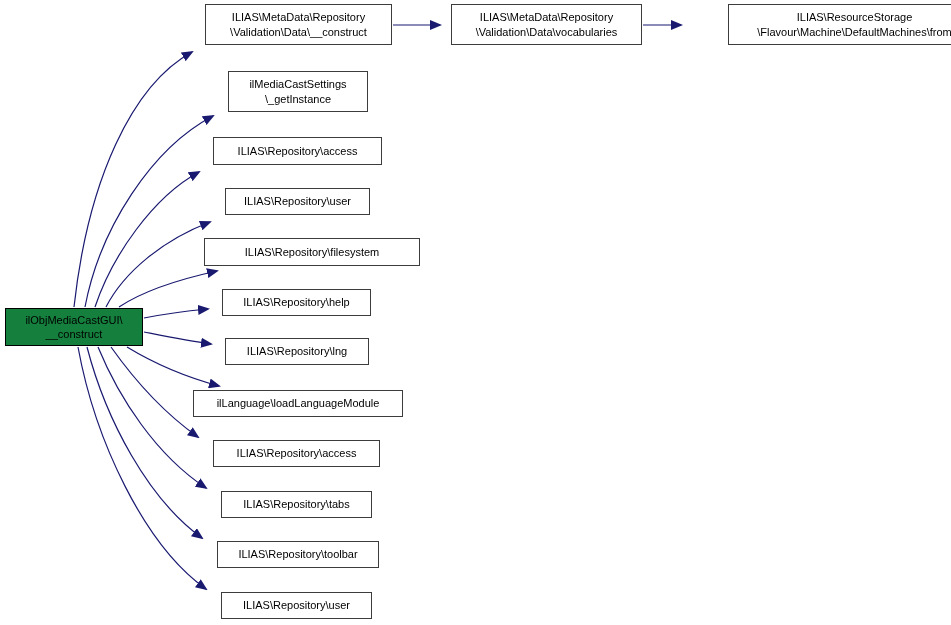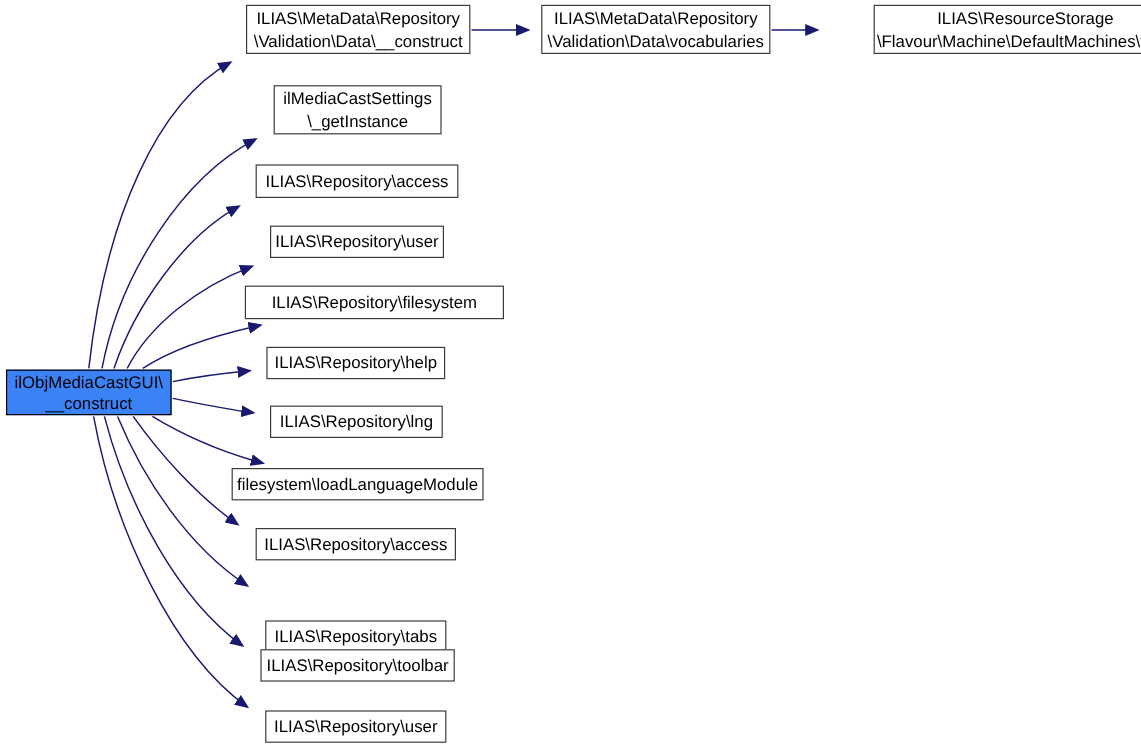--- a/index.html
+++ b/index.html
@@ -14,27 +14,27 @@
   .node{
     position:absolute;
     box-sizing:border-box;
     display:flex;
     align-items:center;
     justify-content:center;
     text-align:center;
     background:#ffffff;
     border:1px solid #3c3c3c;
     color:#000000;
-    font-size:14px;
+    font-size:11px;
     line-height:1.3;
     white-space:pre-line;
     cursor:pointer;
   }
   .node.focus{
-    background:#3b82f6;
+    background:#15803d;
     border:1.5px solid #000000;
   }
 </style>
 </head>
 <body>
 
 <div id="canvas">
 
   <svg id="edges" viewBox="0 0 951 625" xmlns="http://www.w3.org/2000/svg">
     <defs>
@@ -72,25 +72,25 @@
   <div class="node" style="left:213px;top:137px;width:169px;height:28px;text-align:right;">ILIAS\Repository\access</div>
 
   <div class="node" style="left:225px;top:188px;width:145px;height:27px;">ILIAS\Repository\user</div>
 
   <div class="node" style="left:204px;top:238px;width:216px;height:28px;">ILIAS\Repository\filesystem</div>
 
   <div class="node" style="left:222px;top:289px;width:149px;height:27px;">ILIAS\Repository\help</div>
 
   <div class="node" style="left:225px;top:338px;width:144px;height:27px;text-align:center;">ILIAS\Repository\lng</div>
 
-  <div class="node" style="left:193px;top:390px;width:210px;height:27px;">filesystem\loadLanguageModule</div>
+  <div class="node" style="left:193px;top:390px;width:210px;height:27px;">ilLanguage\loadLanguageModule</div>
 
   <div class="node" style="left:213px;top:440px;width:167px;height:27px;">ILIAS\Repository\access</div>
 
-  <div class="node" style="left:221px;top:491px;width:151px;height:27px;margin-top:26px;">ILIAS\Repository\tabs</div>
+  <div class="node" style="left:221px;top:491px;width:151px;height:27px;">ILIAS\Repository\tabs</div>
 
   <div class="node" style="left:217px;top:541px;width:162px;height:27px;">ILIAS\Repository\toolbar</div>
 
   <div class="node" style="left:221px;top:592px;width:151px;height:27px;">ILIAS\Repository\user</div>
 
   <div class="node" style="left:451px;top:4px;width:191px;height:41px;">ILIAS\MetaData\Repository
 \Validation\Data\vocabularies</div>
 
   <div class="node" style="left:692px;top:4px;width:253px;height:41px;margin-left:36px;">ILIAS\ResourceStorage
 \Flavour\Machine\DefaultMachines\from</div>

